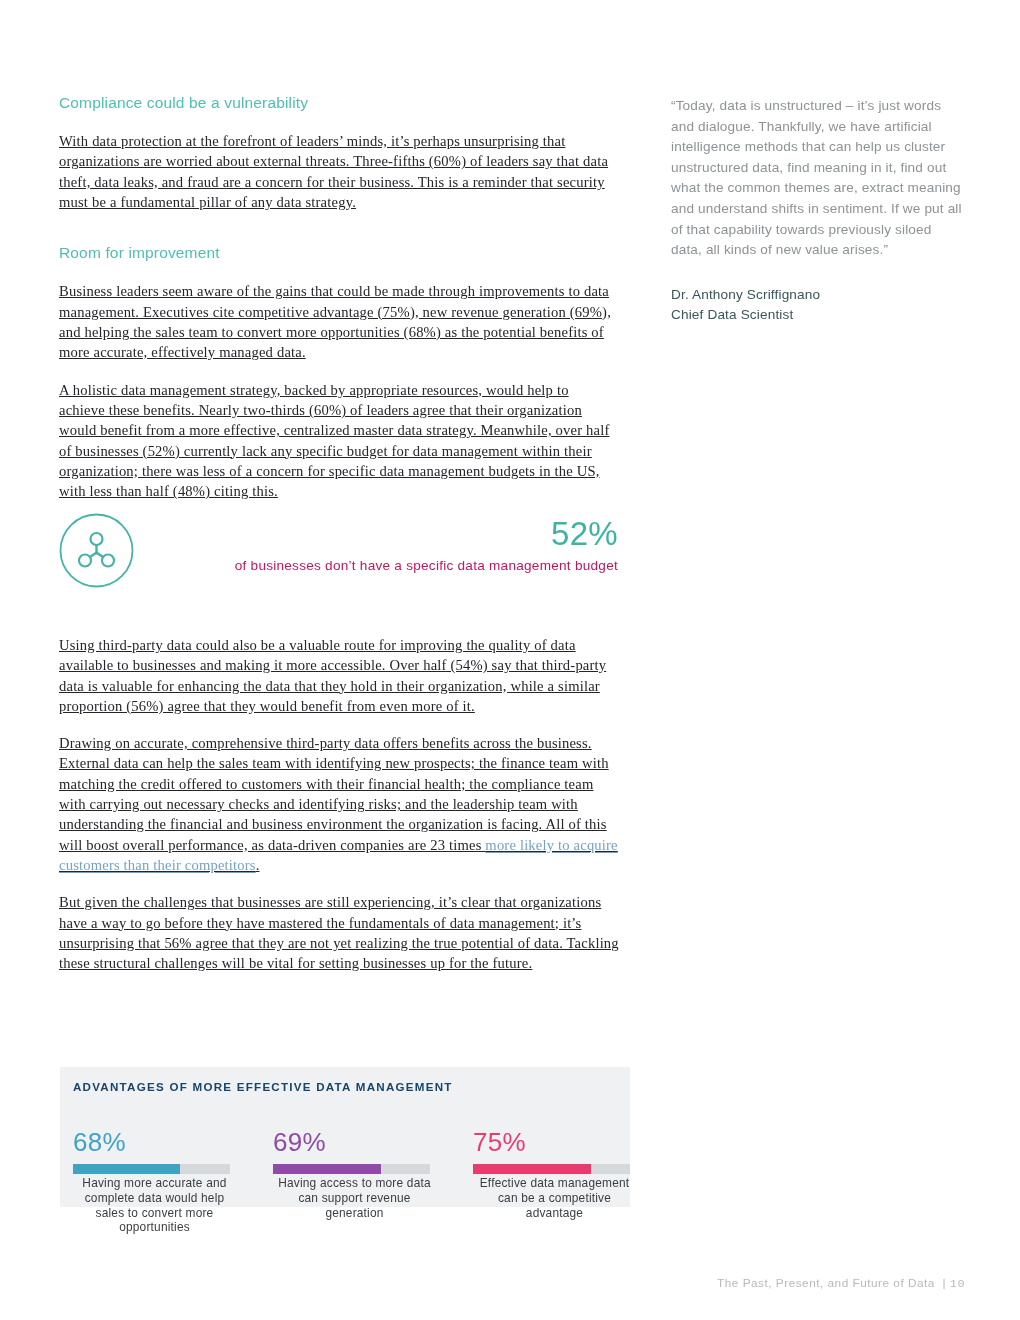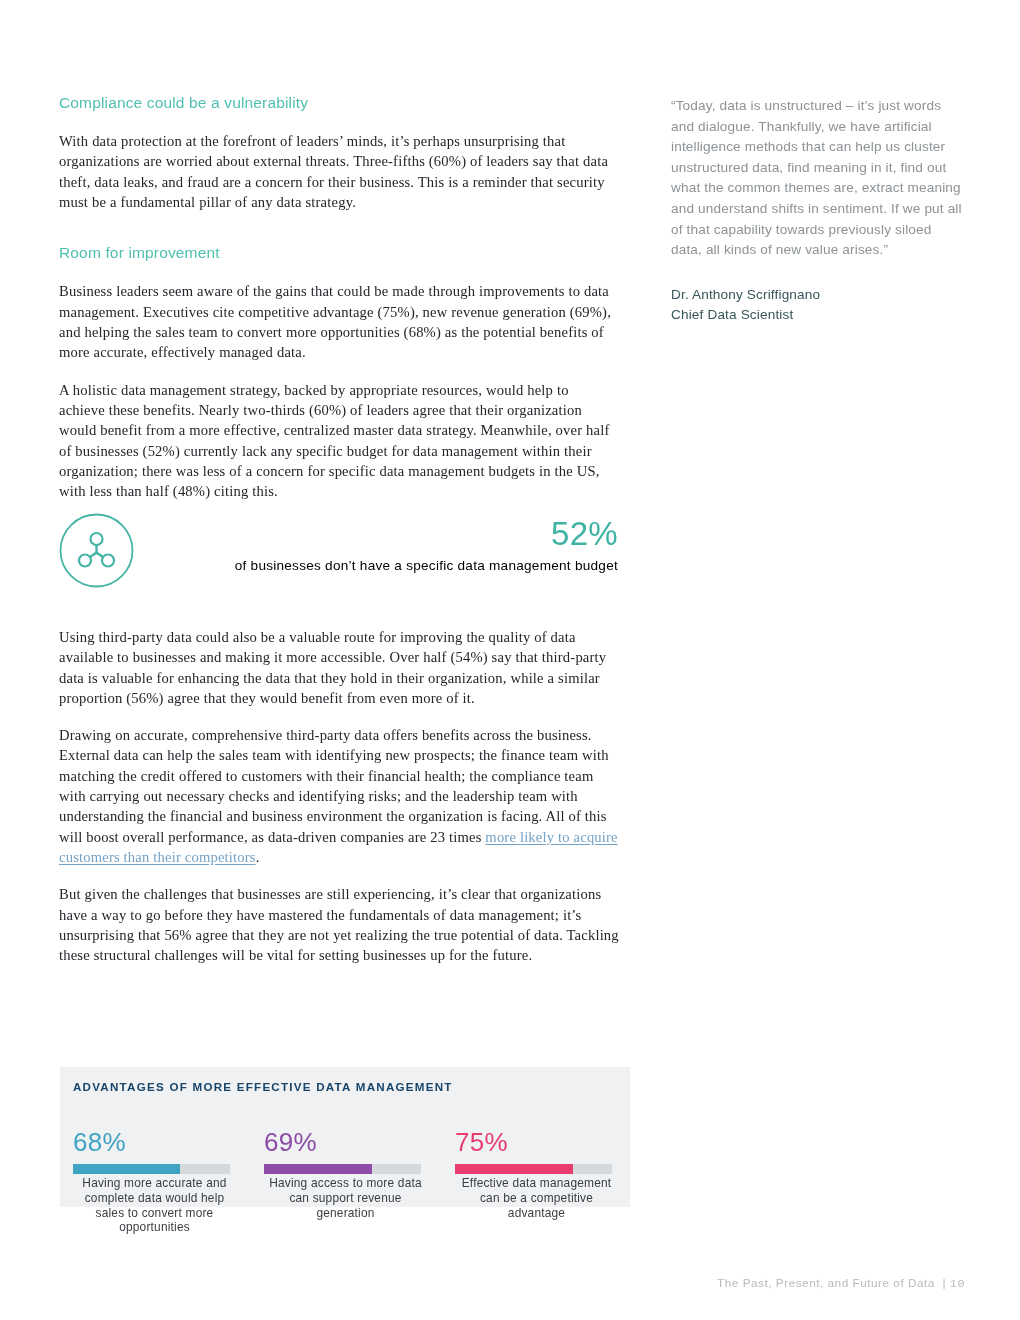--- a/index.html
+++ b/index.html
@@ -41,23 +41,24 @@
     margin: 0 0 18px 0;
     line-height: 1.3;
   }
   .section-head.second { margin-top: 31px; }
 
   p.body-text {
     font-family: "Liberation Serif", serif;
     font-size: 14.6px;
     line-height: 20.3px;
     color: #23252a;
-    margin: 0 0 17px 0;
+    margin: 8px 0 17px 0;
     letter-spacing: 0.18px;
     text-align: left;
+    text-decoration: underline;
   }
   p.body-text:last-child { margin-bottom: 0; }
 
   a.inline-link {
     color: #74A2C6;
     text-decoration: underline;
     text-underline-offset: 2px;
   }
 
   
@@ -87,21 +88,21 @@
     font-family: "Liberation Sans", sans-serif;
     font-size: 33px;
     font-weight: 400;
     color: #3EB3A4;
     line-height: 38px;
     letter-spacing: 0.3px;
   }
   .stat-caption {
     font-family: "Liberation Sans", sans-serif;
     font-size: 13.6px;
-    color: #000000;
+    color: #be185d;
     line-height: 20px;
     letter-spacing: 0.25px;
     margin-top: 3px;
   }
 
   
   .main-col-lower {
     position: absolute;
     left: 59px;
     top: 627px;
@@ -160,21 +161,21 @@
     font-weight: bold;
     color: #17456B;
     letter-spacing: 1.25px;
   }
   .panel-cols {
     position: absolute;
     left: 13px;
     top: 61px;
     right: 10px;
     display: flex;
-    gap: 0;
+    gap: 9px;
   }
   .panel-col {
     width: 192px;
     box-sizing: border-box;
     padding-right: 28px;
   }
   .col-pct {
     font-family: "Liberation Sans", sans-serif;
     font-size: 26px;
     font-weight: 400;

